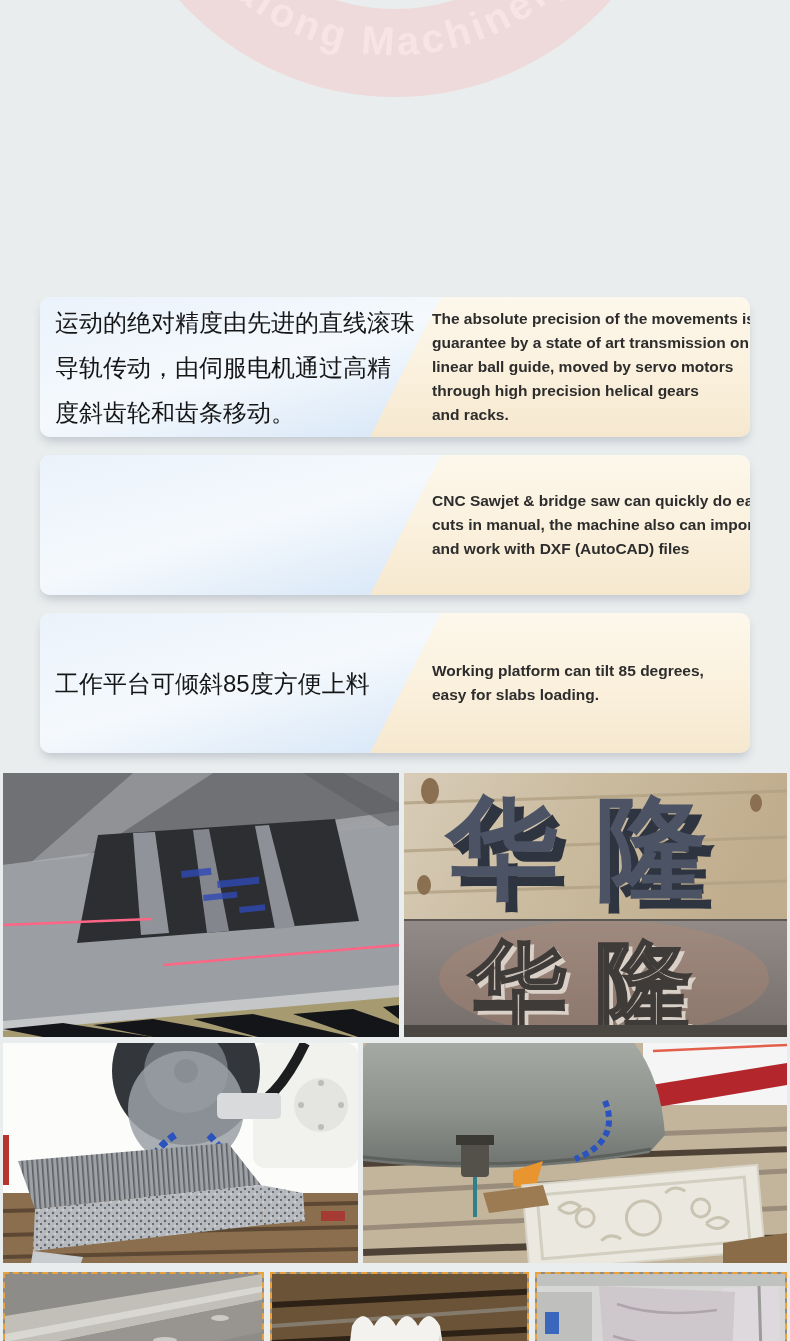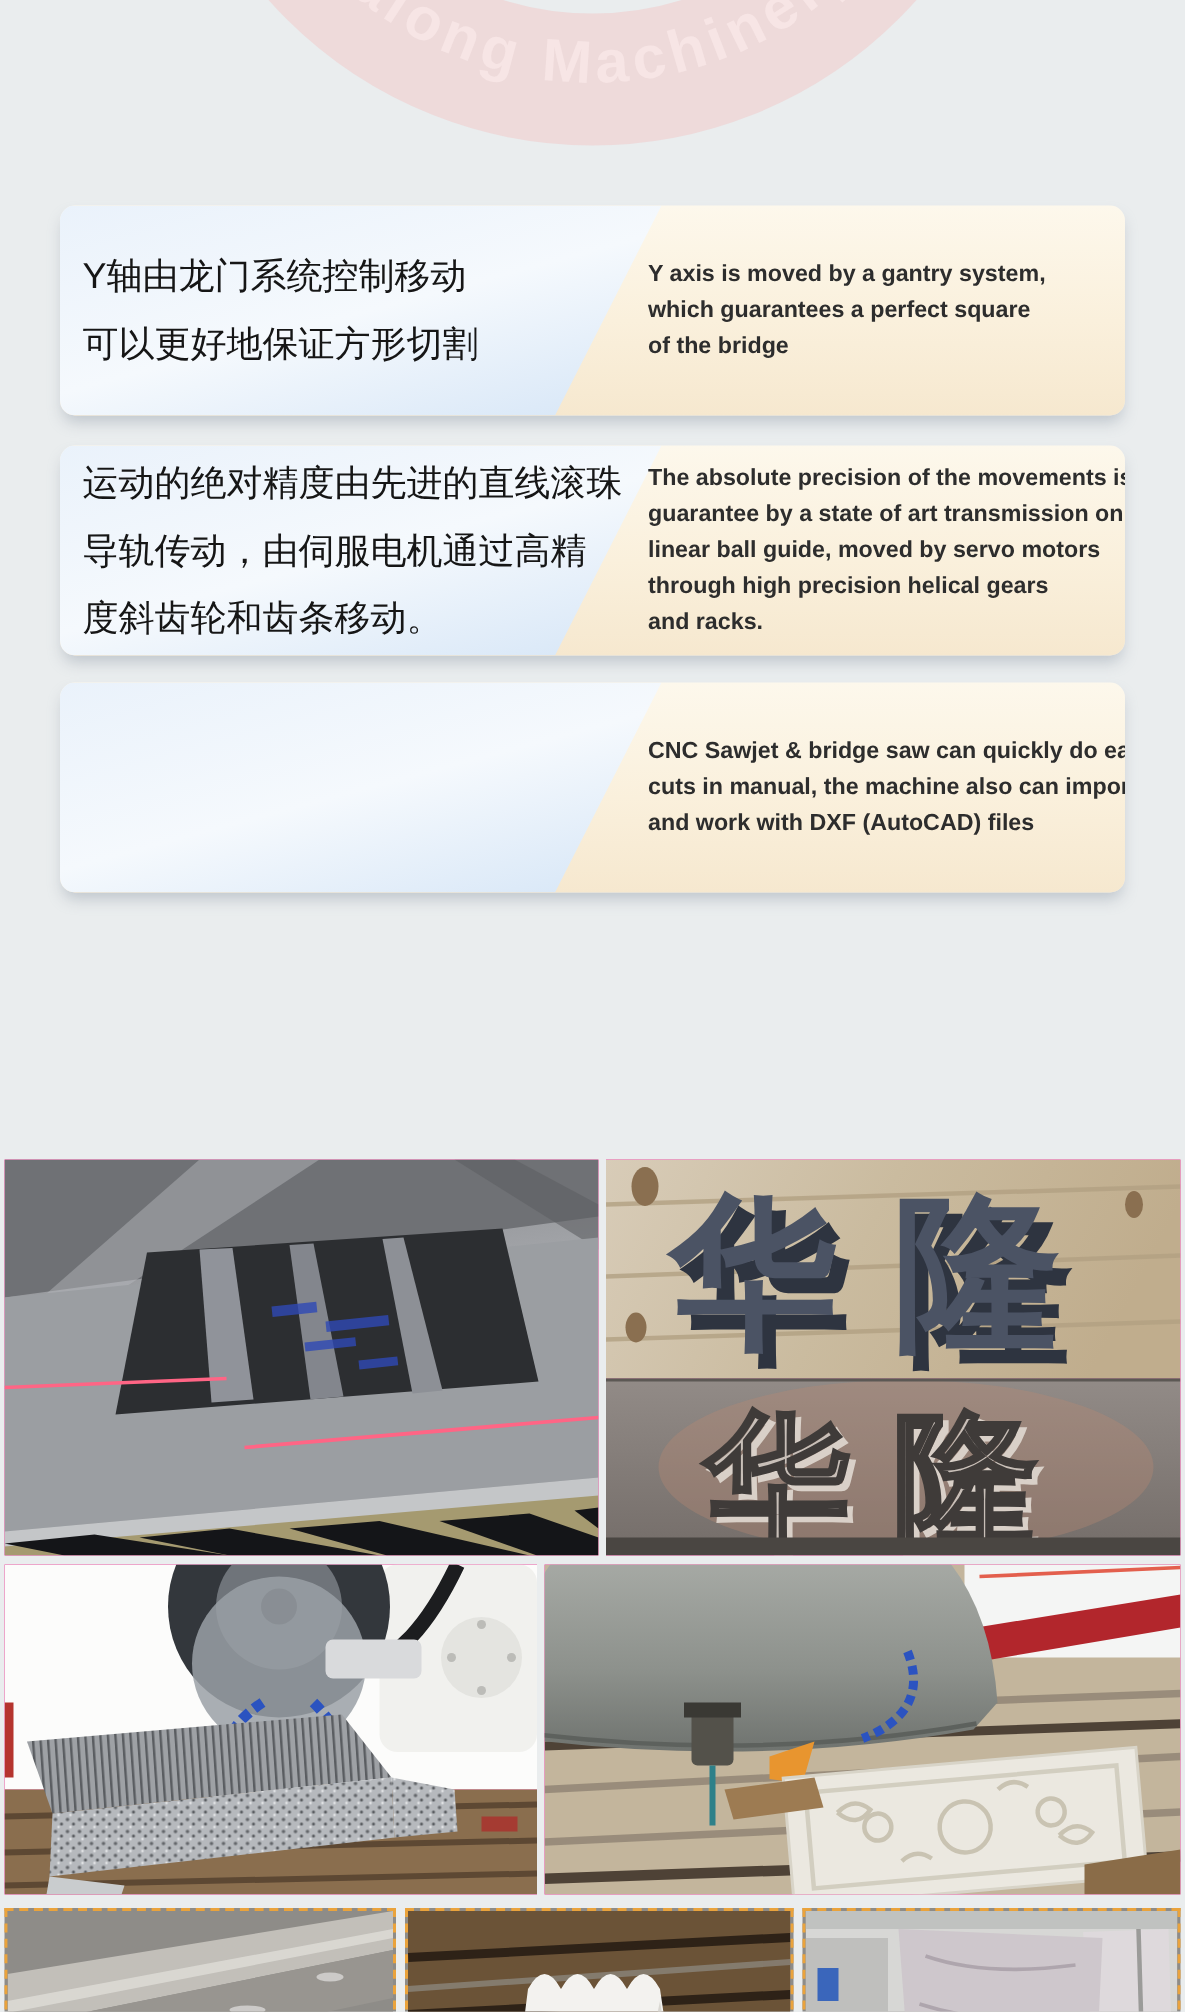--- a/index.html
+++ b/index.html
@@ -41,48 +41,46 @@
 <div id="page">
 
   <svg class="watermark" viewBox="0 0 790 160">
     <circle cx="395" cy="-192" r="245" fill="none" stroke="#f0caca" stroke-opacity="0.55" stroke-width="88"></circle>
     <path id="wmarc" d="M 148 -192 A 247 247 0 0 0 642 -192" fill="none"></path>
     <text font-size="40" font-weight="bold" letter-spacing="4" fill="#f7e6e5" fill-opacity="0.9">
       <textPath href="#wmarc" startOffset="150">Hualong Machinery</textPath>
     </text>
   </svg>
 
-  <div class="card card-1">
-    <div class="blue"></div>
-    <div class="zh">Y轴由龙门系统控制移动
-可以更好地保证方形切割</div>
-    <div class="en">Y axis is moved by a gantry system,
-which guarantees a perfect square
-of the bridge</div>
-  </div>
 
   <div class="card card-2">
     <div class="blue"></div>
     <div class="zh">运动的绝对精度由先进的直线滚珠
 导轨传动，由伺服电机通过高精
 度斜齿轮和齿条移动。</div>
     <div class="en">The absolute precision of the movements is
 guarantee by a state of art transmission on
 linear ball guide, moved by servo motors
 through high precision helical gears
 and racks.</div>
   </div>
 
   <div class="card card-3">
     <div class="blue"></div>
     <div class="en">CNC Sawjet &amp; bridge saw can quickly do easy
 cuts in manual, the machine also can import
 and work with DXF (AutoCAD) files</div>
   </div>
 
+  <div class="card card-4">
+    <div class="blue"></div>
+    <div class="zh">工作平台可倾斜85度方便上料</div>
+    <div class="en">Working platform can tilt 85 degrees,
+easy for slabs loading.</div>
+  </div>
 
   <div class="photo ph-r1a">
     <svg viewBox="0 0 396 264" preserveAspectRatio="none">
       <defs>
         <linearGradient id="p1bg" x1="0" y1="0" x2="0.25" y2="1">
           <stop offset="0" stop-color="#7e8084"></stop>
             <stop offset="0.45" stop-color="#a3a5a9"></stop>
             <stop offset="1" stop-color="#8e9094"></stop>
         </linearGradient>
       </defs>

